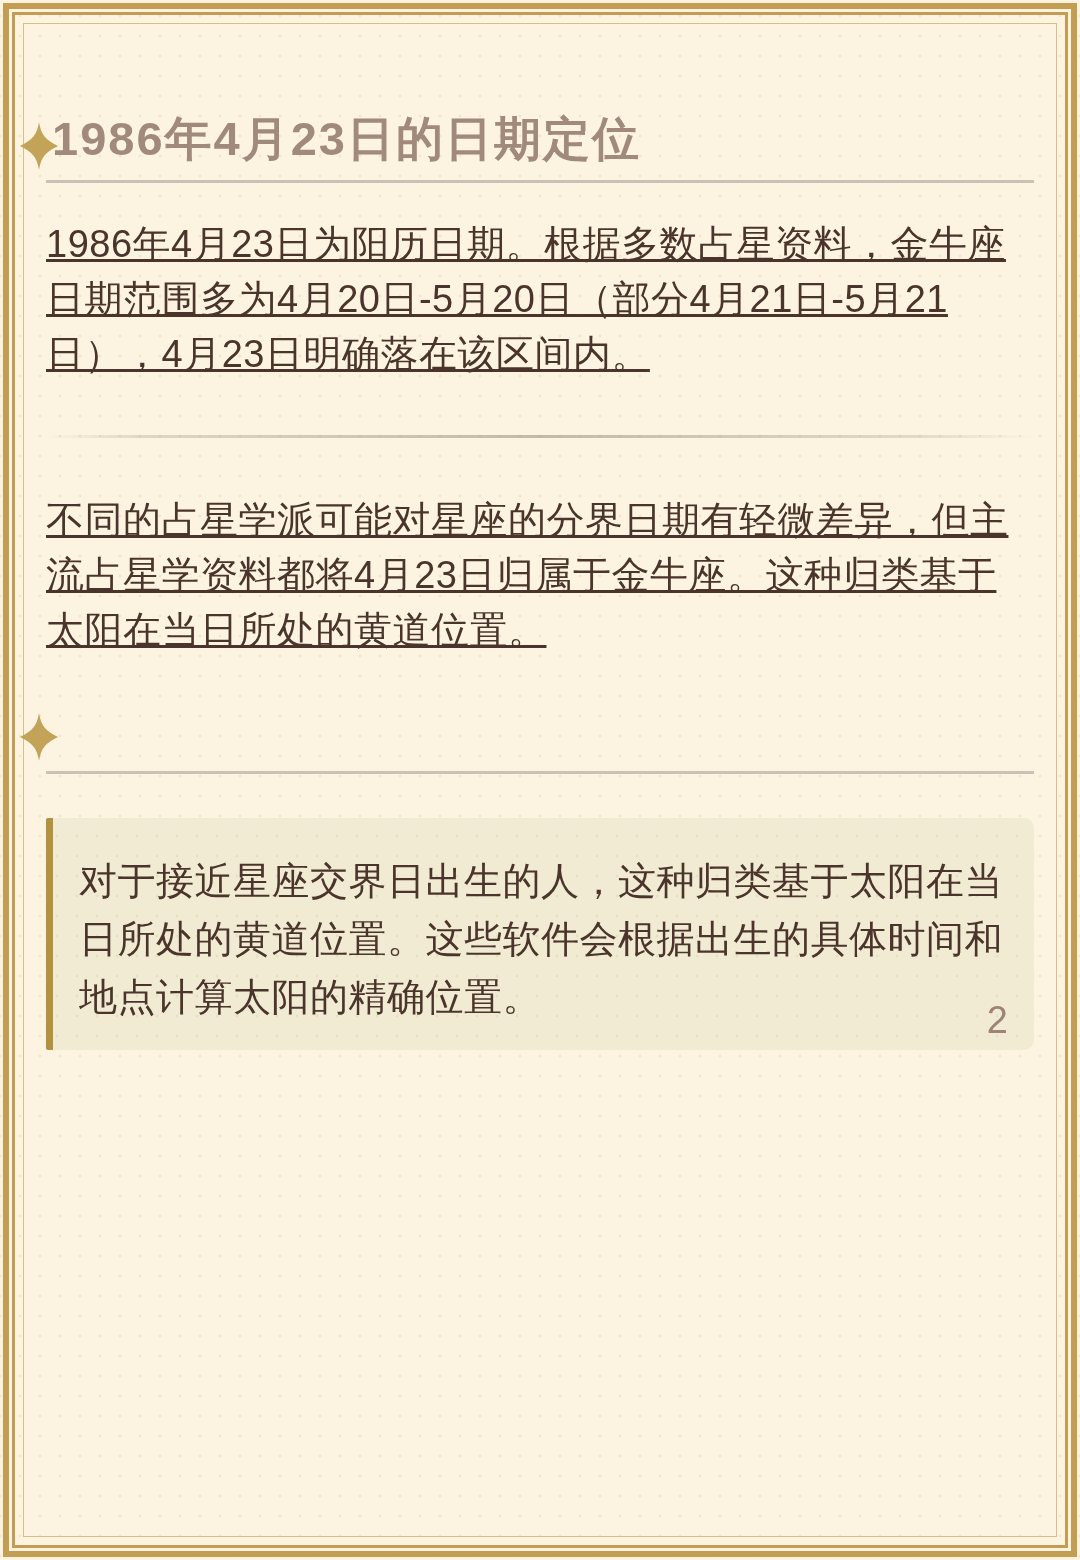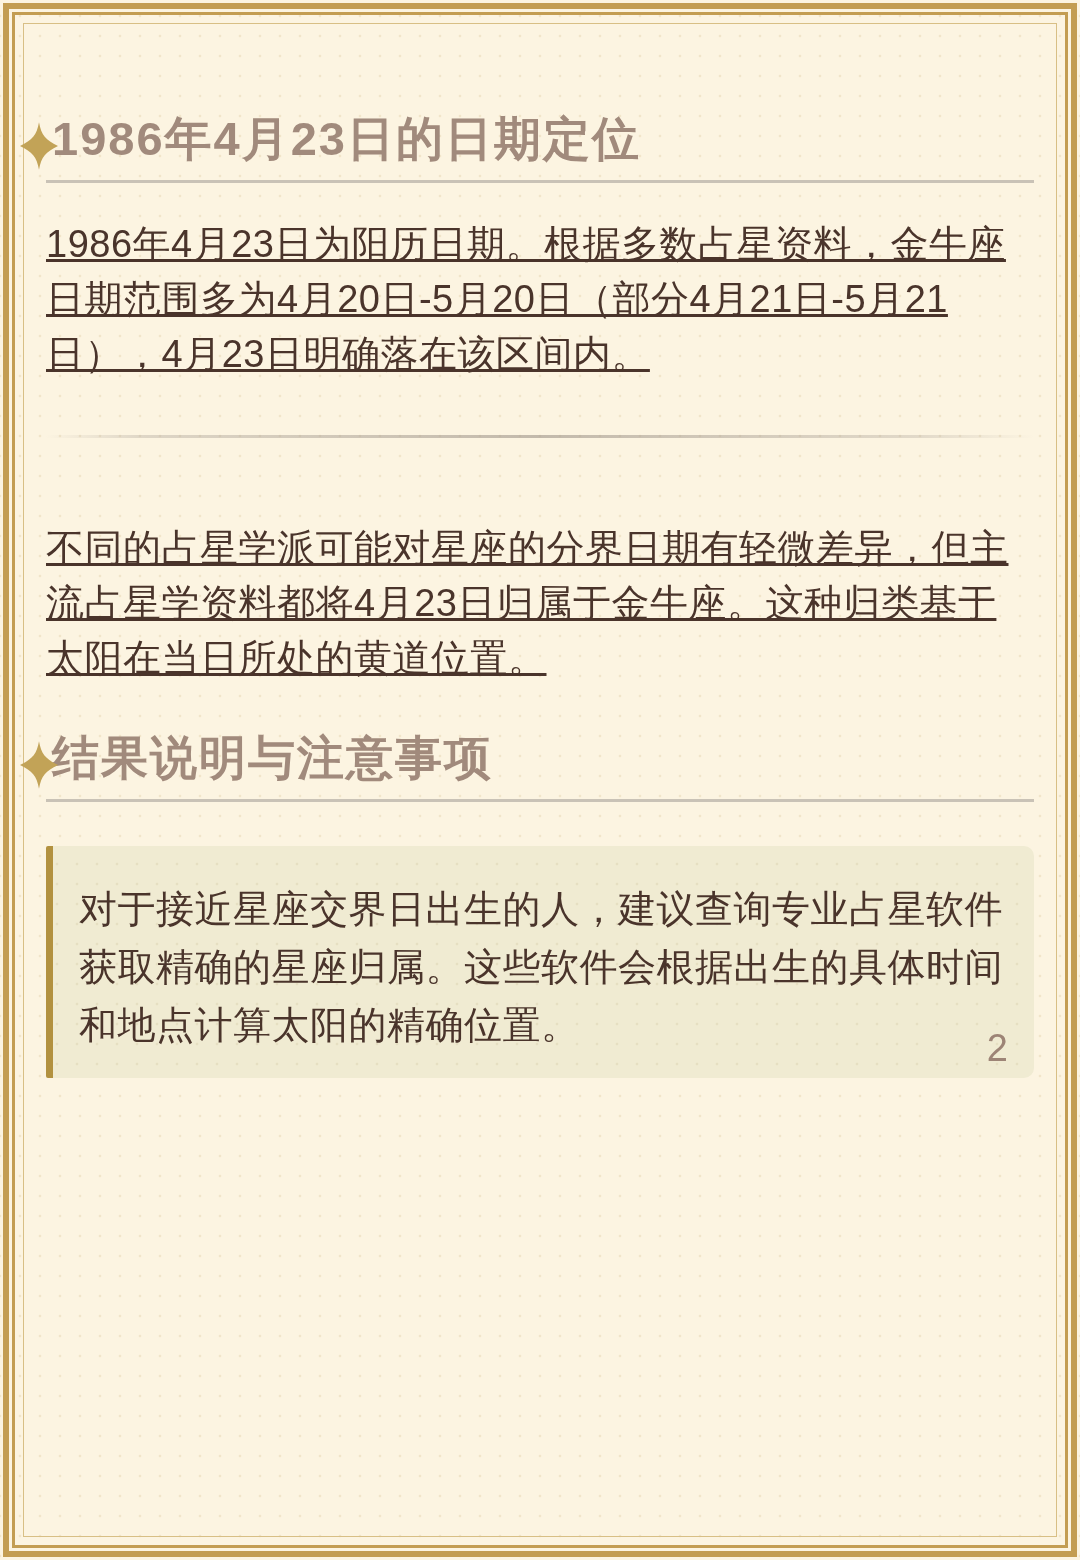--- a/index.html
+++ b/index.html
@@ -43,21 +43,21 @@
   }
   .heading-rule{height:3px;background:#c9c2b6;margin-top:9px;}
   p.body{
     margin:0;margin-top:34px;
     font-size:38px;line-height:55px;
     letter-spacing:0.5px;
     word-break:break-all;
     color:#4a342b;
     text-decoration:underline;
   }
-  p.body.p2{margin-top:83px;}
+  p.body.p2{margin-top:55px;}
   p.body.p3{margin-top:40px;}
   p.body.p4{margin-top:38px;}
   .soft-divider{
     height:3px;margin-top:53px;
     background:linear-gradient(90deg,
       rgba(185,176,164,0) 0%,
       rgba(185,176,164,0.45) 10%,
       rgba(170,160,148,0.70) 50%,
       rgba(185,176,164,0.40) 88%,
       rgba(185,176,164,0) 100%);
@@ -110,25 +110,24 @@
 
       <p class="body p2">不同的占星学派可能对星座的分界日期有轻微差异，但主流占星学资料都将4月23日归属于金牛座。这种归类基于太阳在当日所处的黄道位置。</p>
 
     </section>
 
     <section>
       <div class="heading-row second">
         <svg class="sparkle" viewBox="0 0 40 50">
           <path d="M20 0 C22.5 14 27 18.5 40 25 C27 31.5 22.5 36 20 50 C17.5 36 13 31.5 0 25 C13 18.5 17.5 14 20 0 Z" fill="#c2a357"></path>
         </svg>
-        <span class="heading-text">结果说明与注意事项</span>
       </div>
       <div class="heading-rule"></div>
 
 
       <div class="callout">
-        <p>对于接近星座交界日出生的人，建议查询专业占星软件获取精确的星座归属。这些软件会根据出生的具体时间和地点计算太阳的精确位置。</p>
+        <p>对于接近星座交界日出生的人，这种归类基于太阳在当日所处的黄道位置。这些软件会根据出生的具体时间和地点计算太阳的精确位置。</p>
         <div class="page-number">2</div>
       </div>
     </section>
 
   </div>
 </div>
 
 </body></html>

